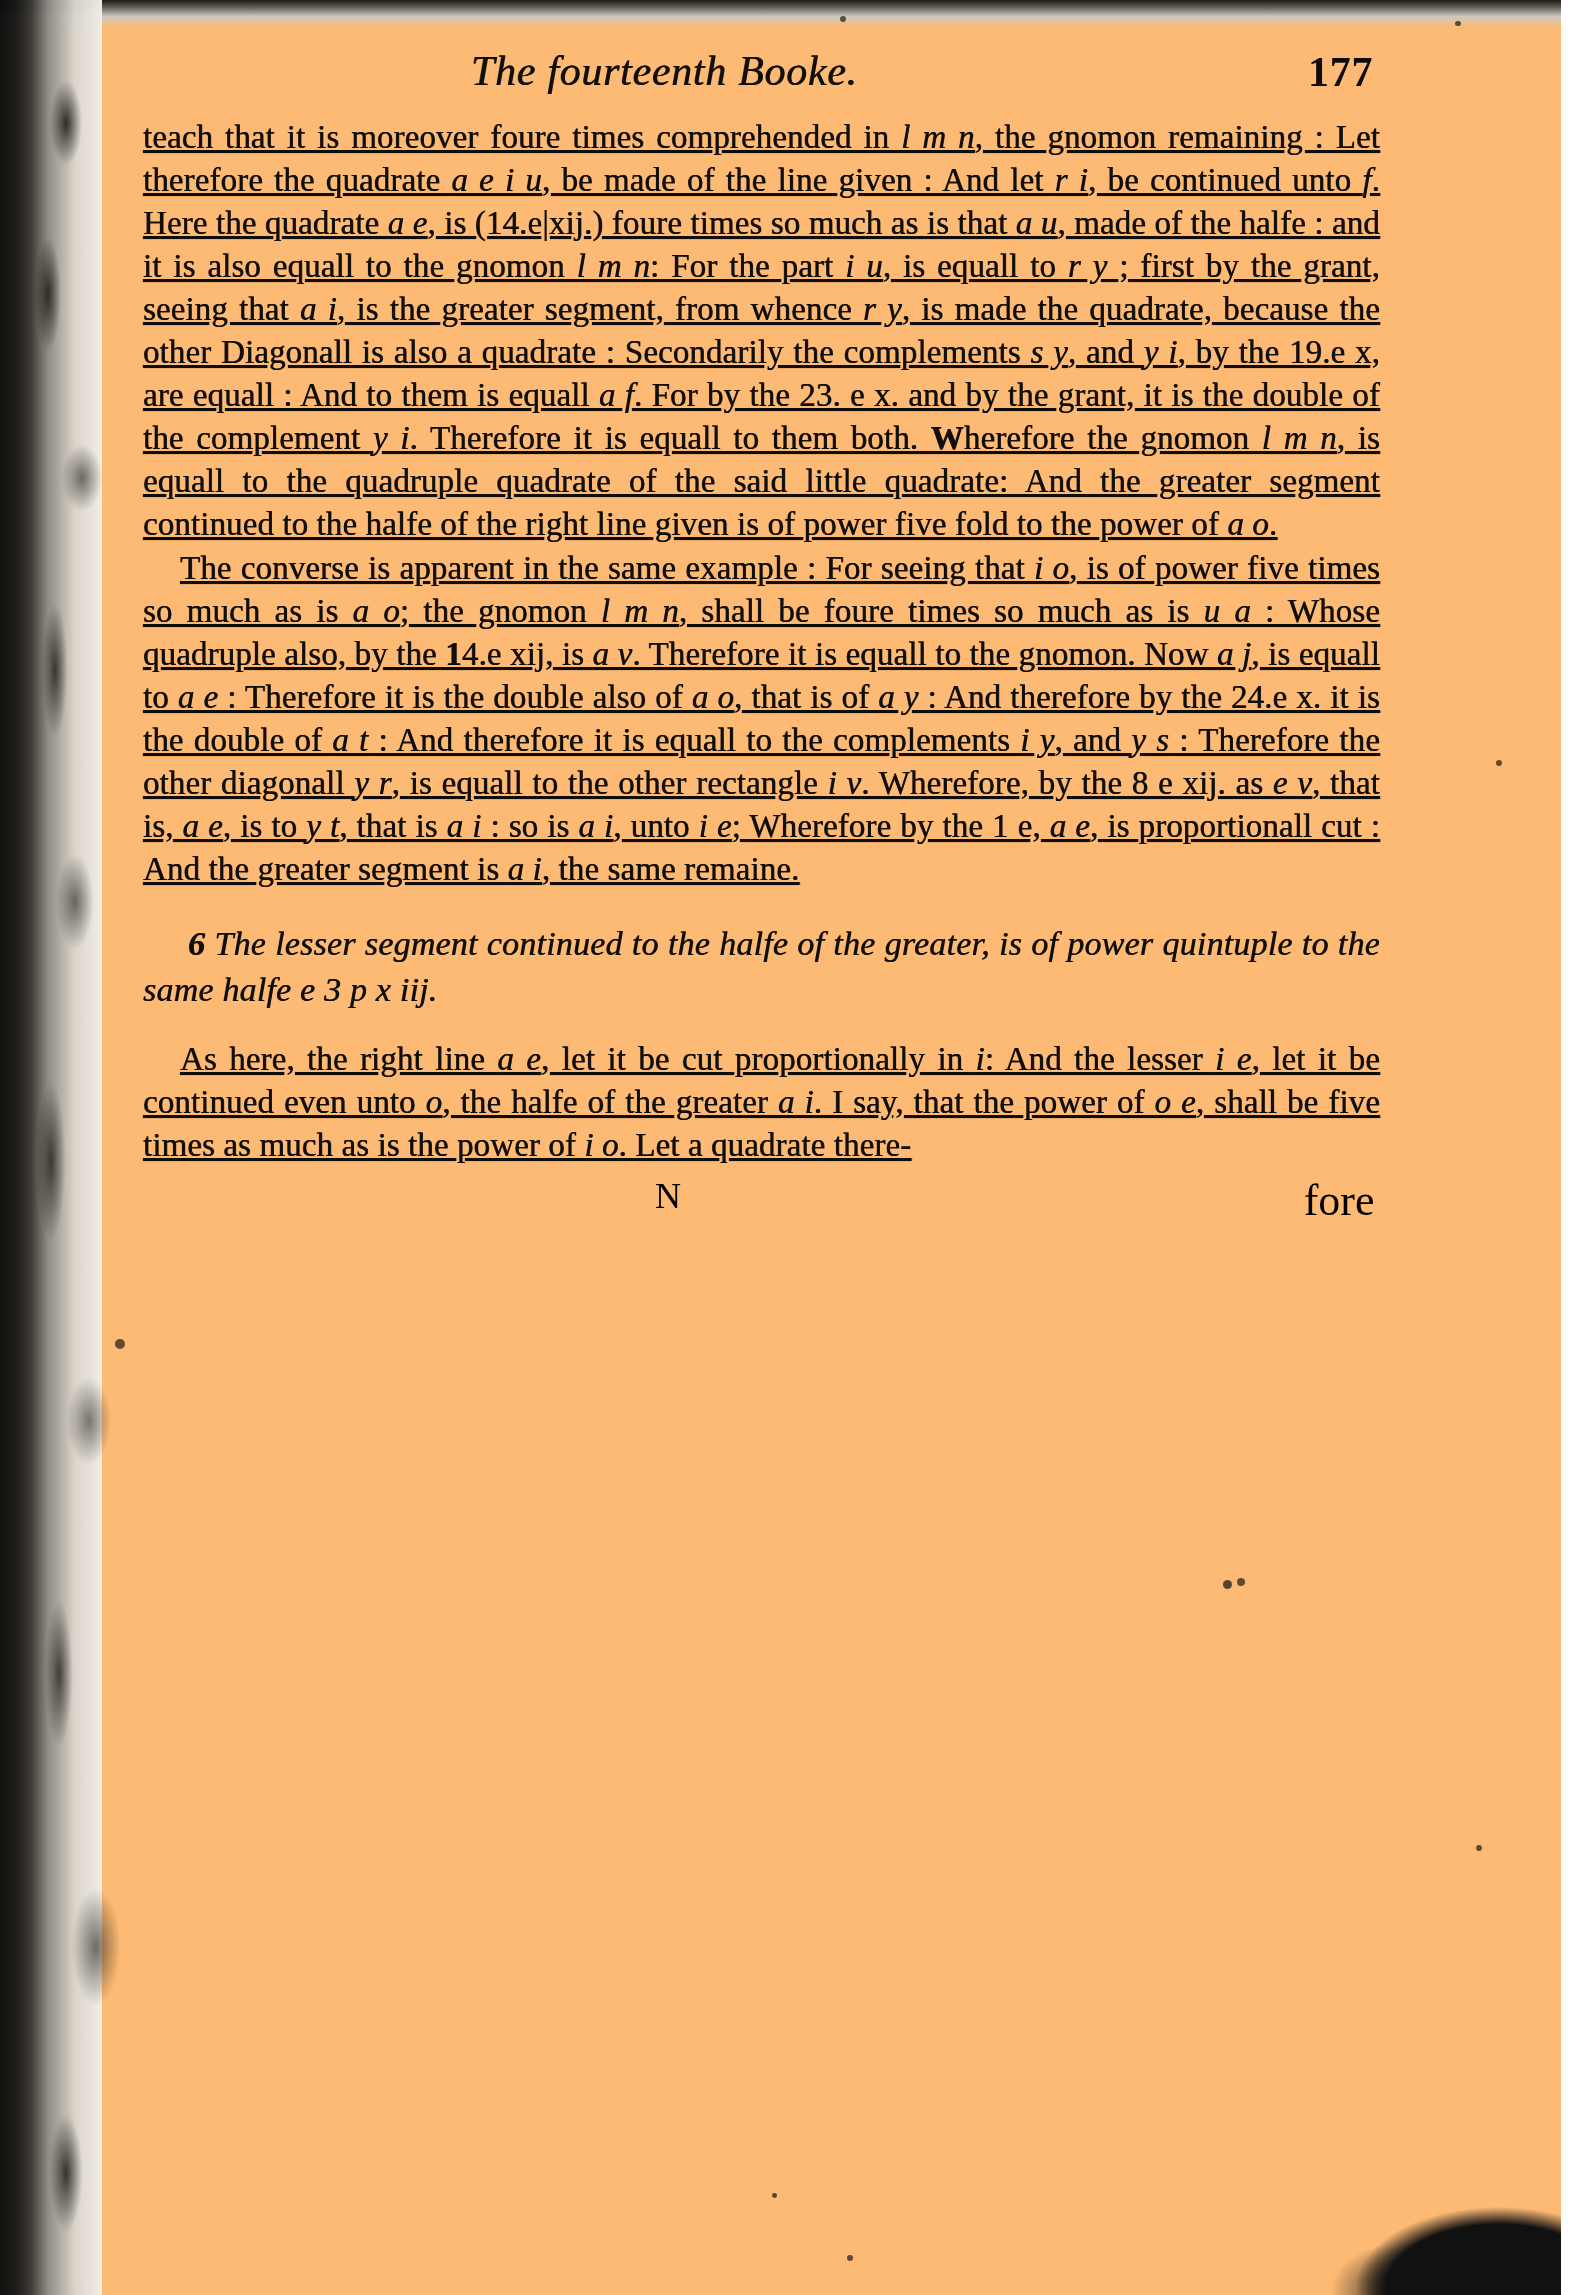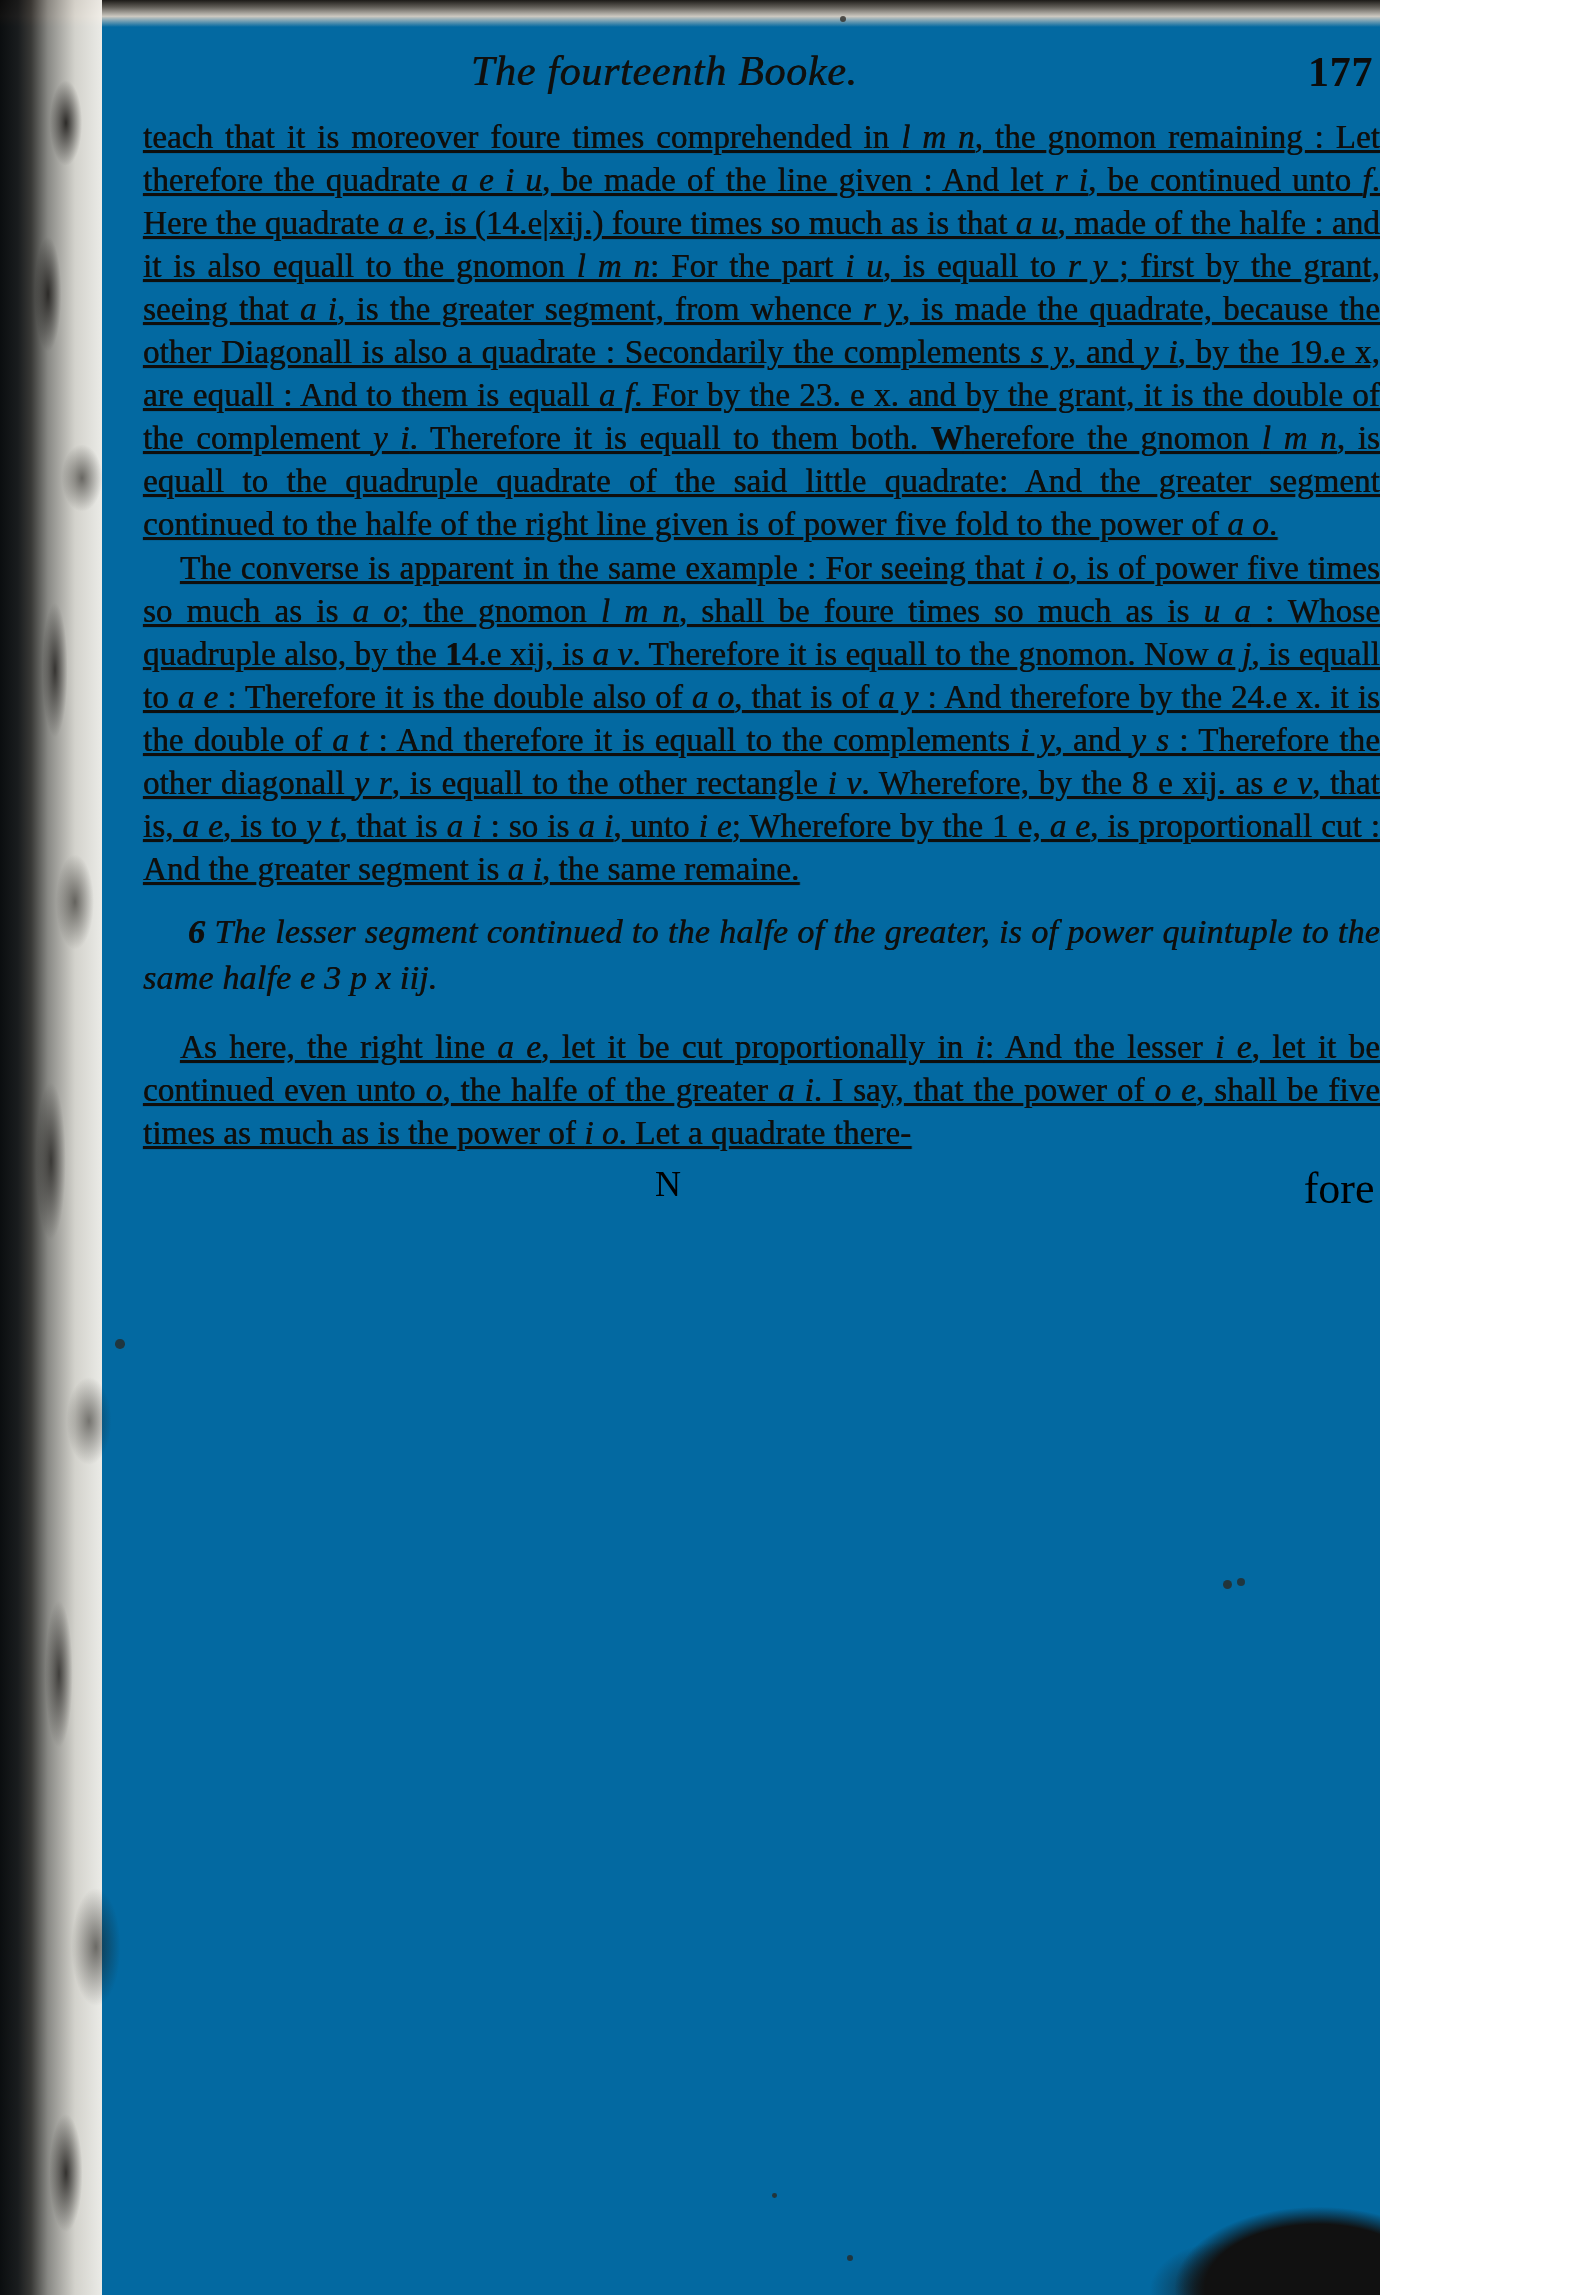--- a/index.html
+++ b/index.html
@@ -2,23 +2,23 @@
 <html style="font-size:11px"><head>
 <meta charset="utf-8">
 <style>
   html, body {
     margin: 0;
     padding: 0;
     background: #ffffff;
   }
   #page {
     position: relative;
-    width: 1380px;
+    width: 1561px;
     height: 2295px;
-    background: #0369a1;
+    background: #fdba74;
     overflow: hidden;
     font-family: "Liberation Serif", serif;
   }
 
   
   .edge-left {
     position: absolute;
     left: 0; top: 0;
     width: 102px; height: 2295px;
     background:
@@ -103,21 +103,21 @@
     letter-spacing: 0.1px;
     text-shadow: 0.4px 0 0 rgba(15,14,12,.8), -0.3px 0.2px 0 rgba(15,14,12,.45);
   }
   .para { margin: 0; text-decoration: underline; }
   .para.indent { text-indent: 37px; }
   .para + .para { margin-top: 1.4px; }
 
   i, .it { font-style: italic; }
 
   .prop {
-    margin-top: 18px;
+    margin-top: 30px;
     margin-bottom: 24.6px;
     font-style: italic;
     font-size: 34px;
     line-height: 46px;
     text-indent: 45px;
     letter-spacing: 0.2px;
   }
   .prop .num { font-style: italic; font-weight: bold; }
 
   .catch {

